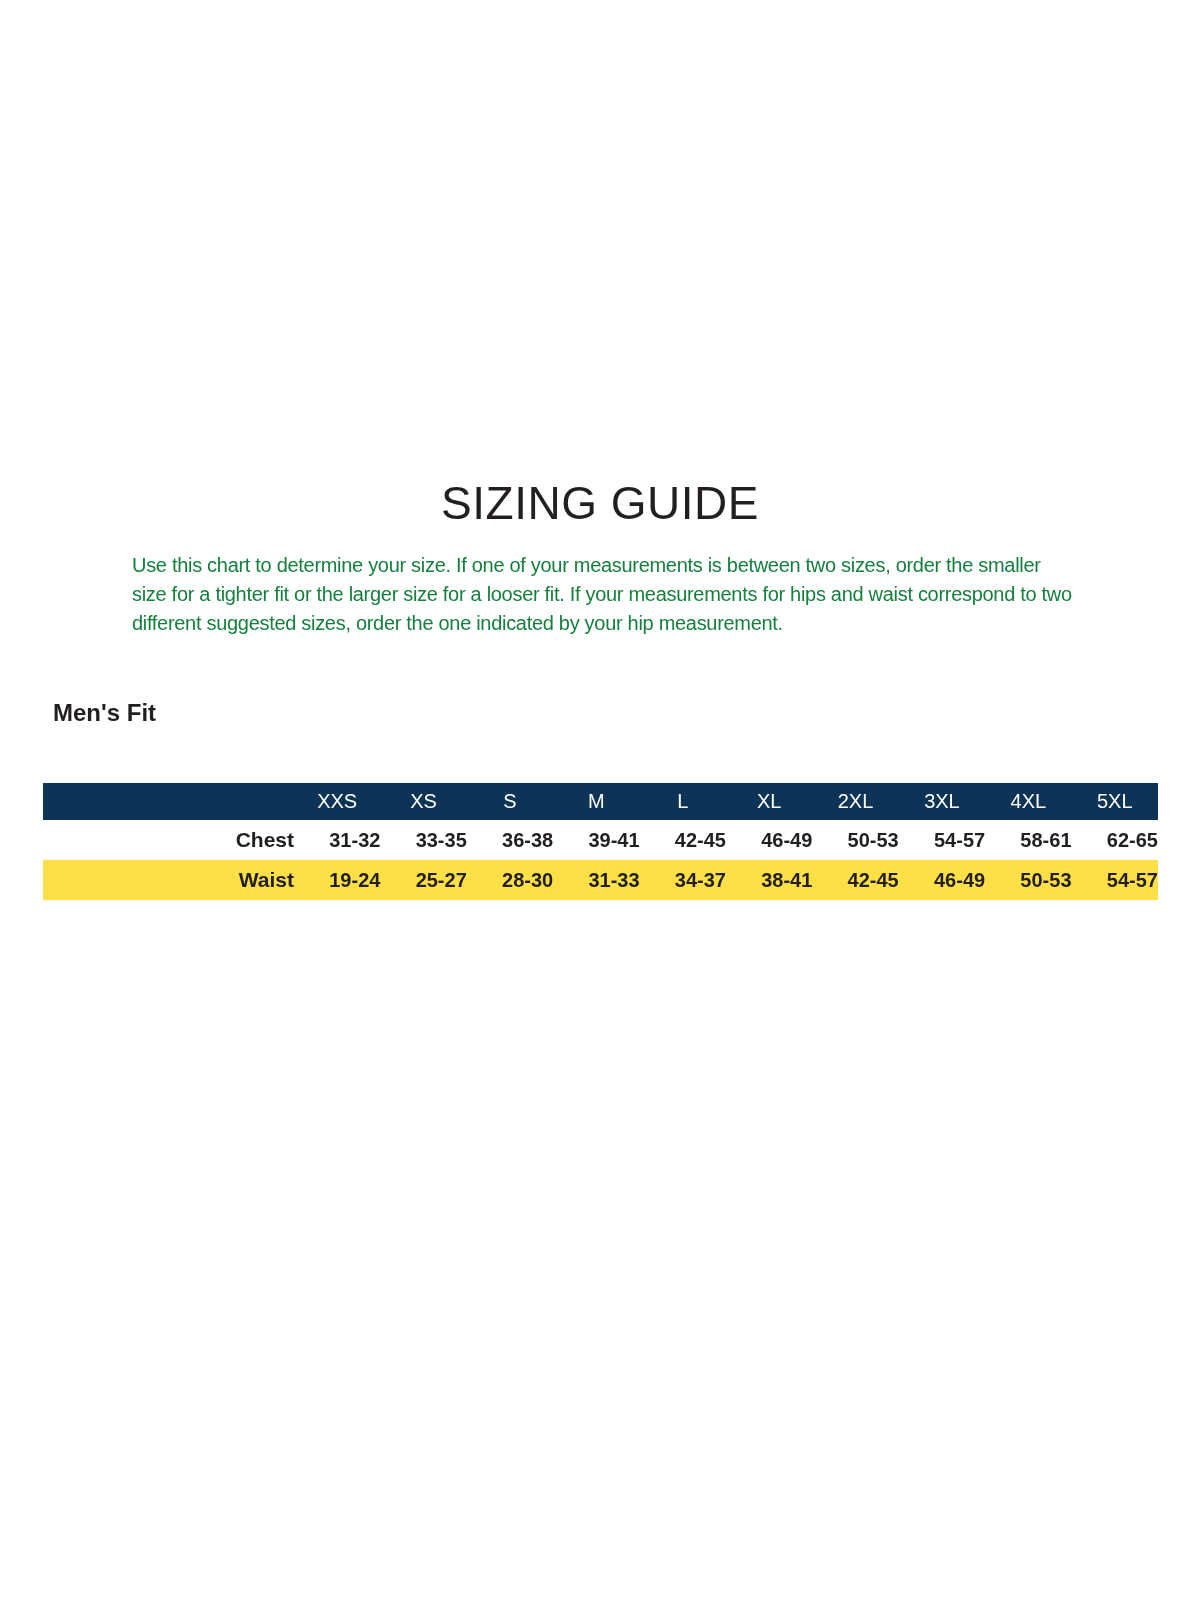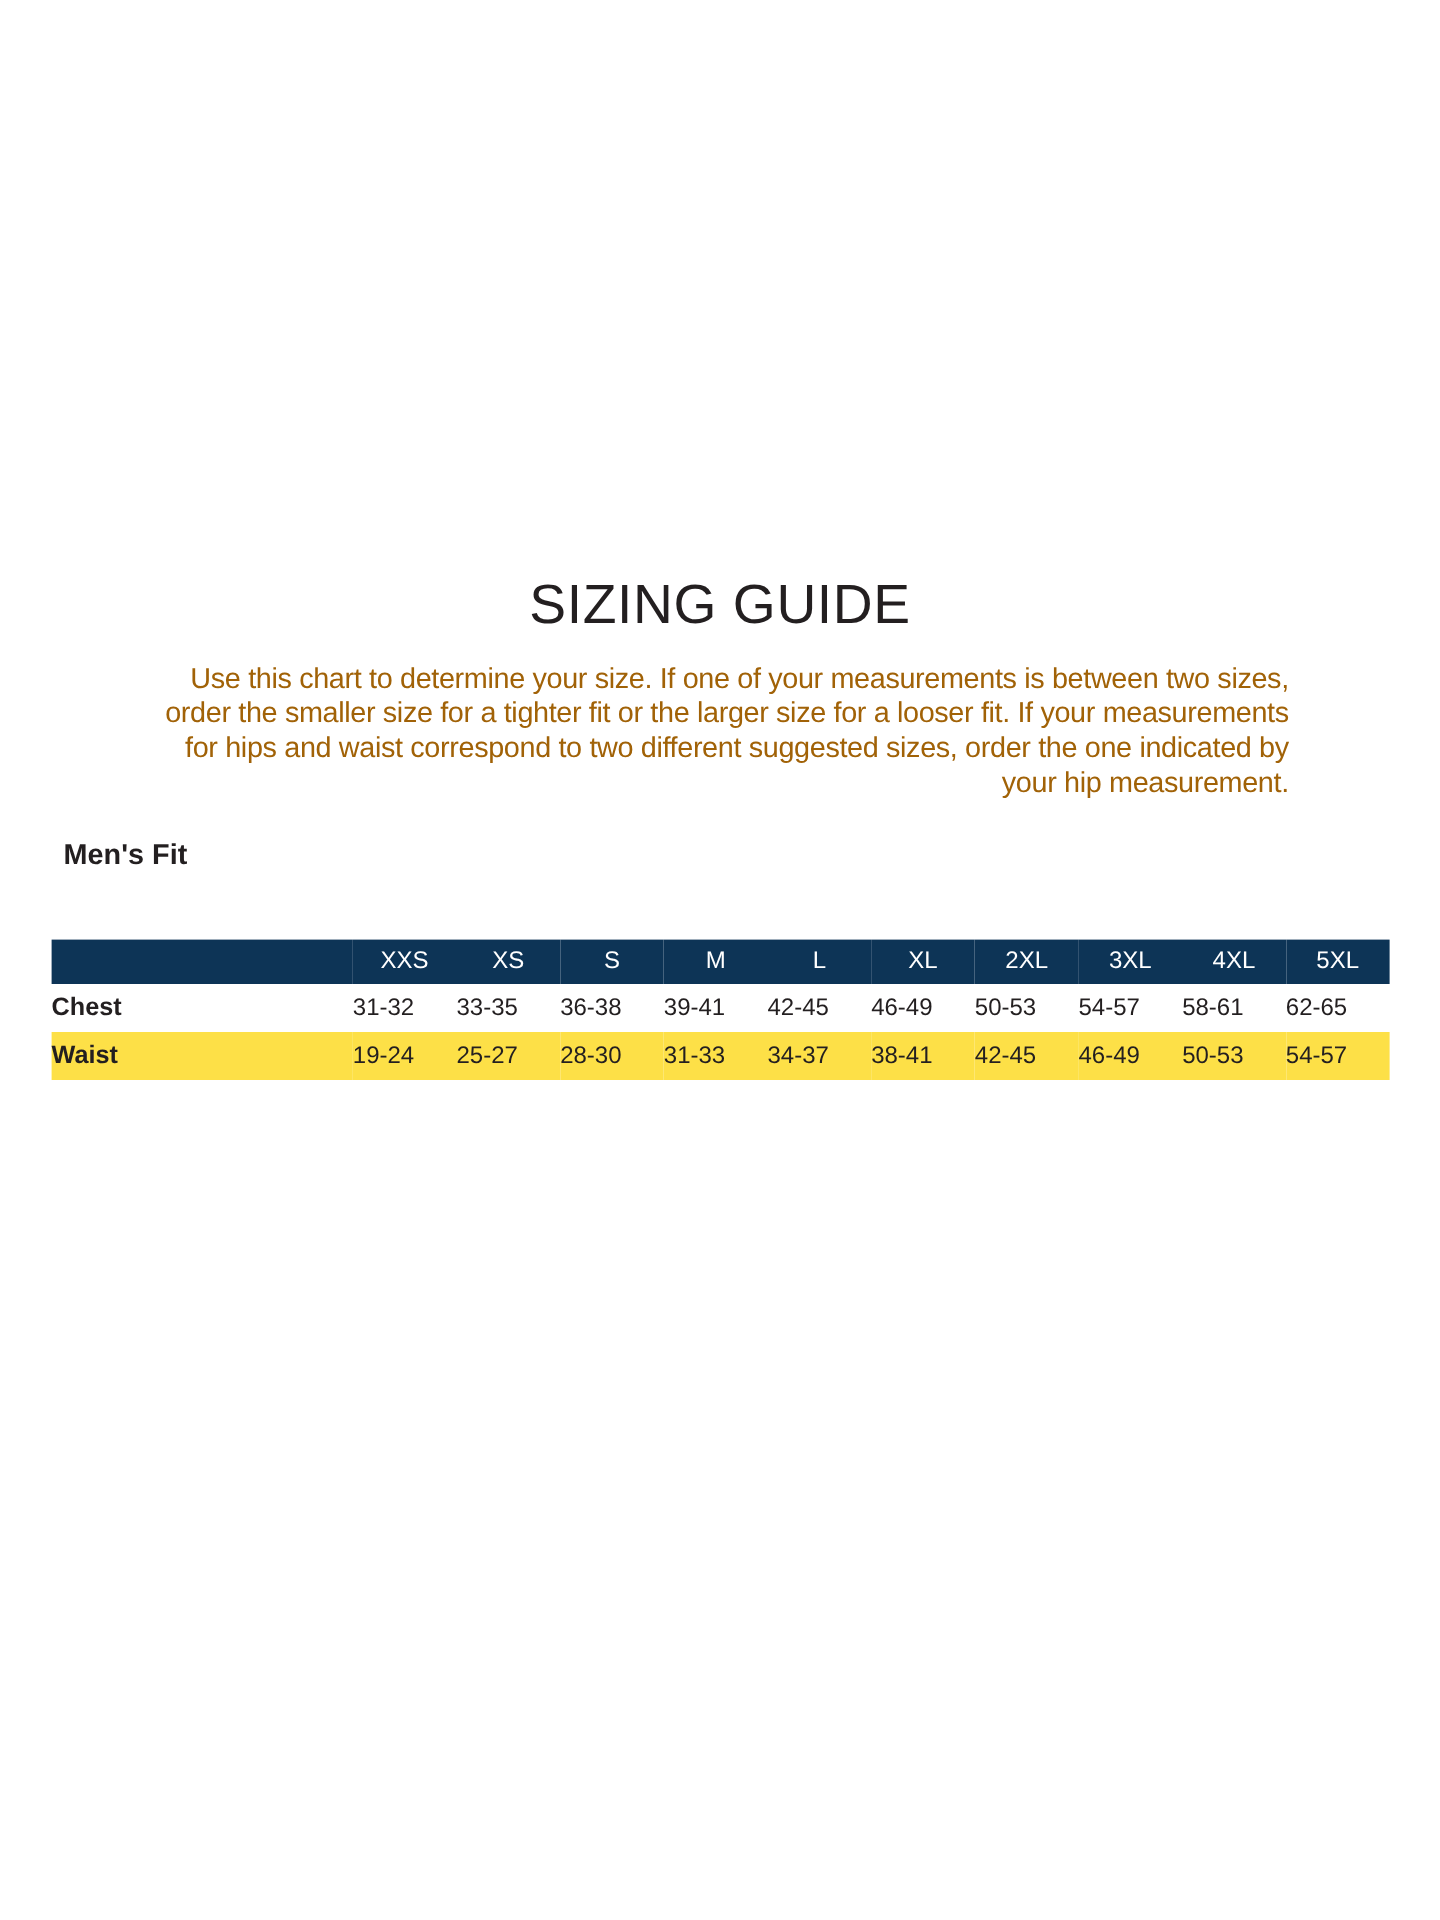--- a/index.html
+++ b/index.html
@@ -23,25 +23,25 @@
     font-size: 46px;
     font-weight: 300;
     letter-spacing: 0.5px;
     color: #231f20;
   }
   .intro {
     position: absolute;
     top: 551px;
     left: 132px;
     width: 942px;
-    font-size: 24px;
+    font-size: 20px;
     line-height: 29px;
     letter-spacing: -0.3px;
-    text-align: right;
-    color: #a16207;
+    text-align: left;
+    color: #15803d;
   }
   .section-label {
     position: absolute;
     top: 699px;
     left: 53px;
     font-size: 24px;
     font-weight: bold;
     color: #231f20;
   }
   .table-wrap {
@@ -65,29 +65,29 @@
     font-size: 20px;
     text-align: center;
     vertical-align: middle;
     padding: 0;
   }
   table.sizing tbody tr { height: 40px; }
   table.sizing tbody tr.alt { background: #fde047; }
   table.sizing tbody th {
     font-size: 21px;
     font-weight: bold;
-    text-align: left;
+    text-align: right;
     vertical-align: middle;
     padding: 0;
     color: #231f20;
   }
   table.sizing tbody td {
     font-size: 20px;
-    font-weight: normal;
-    text-align: left;
+    font-weight: bold;
+    text-align: right;
     vertical-align: middle;
     padding: 0;
     color: #231f20;
   }
 </style>
 </head>
 <body>
 
 <div class="page">
 

